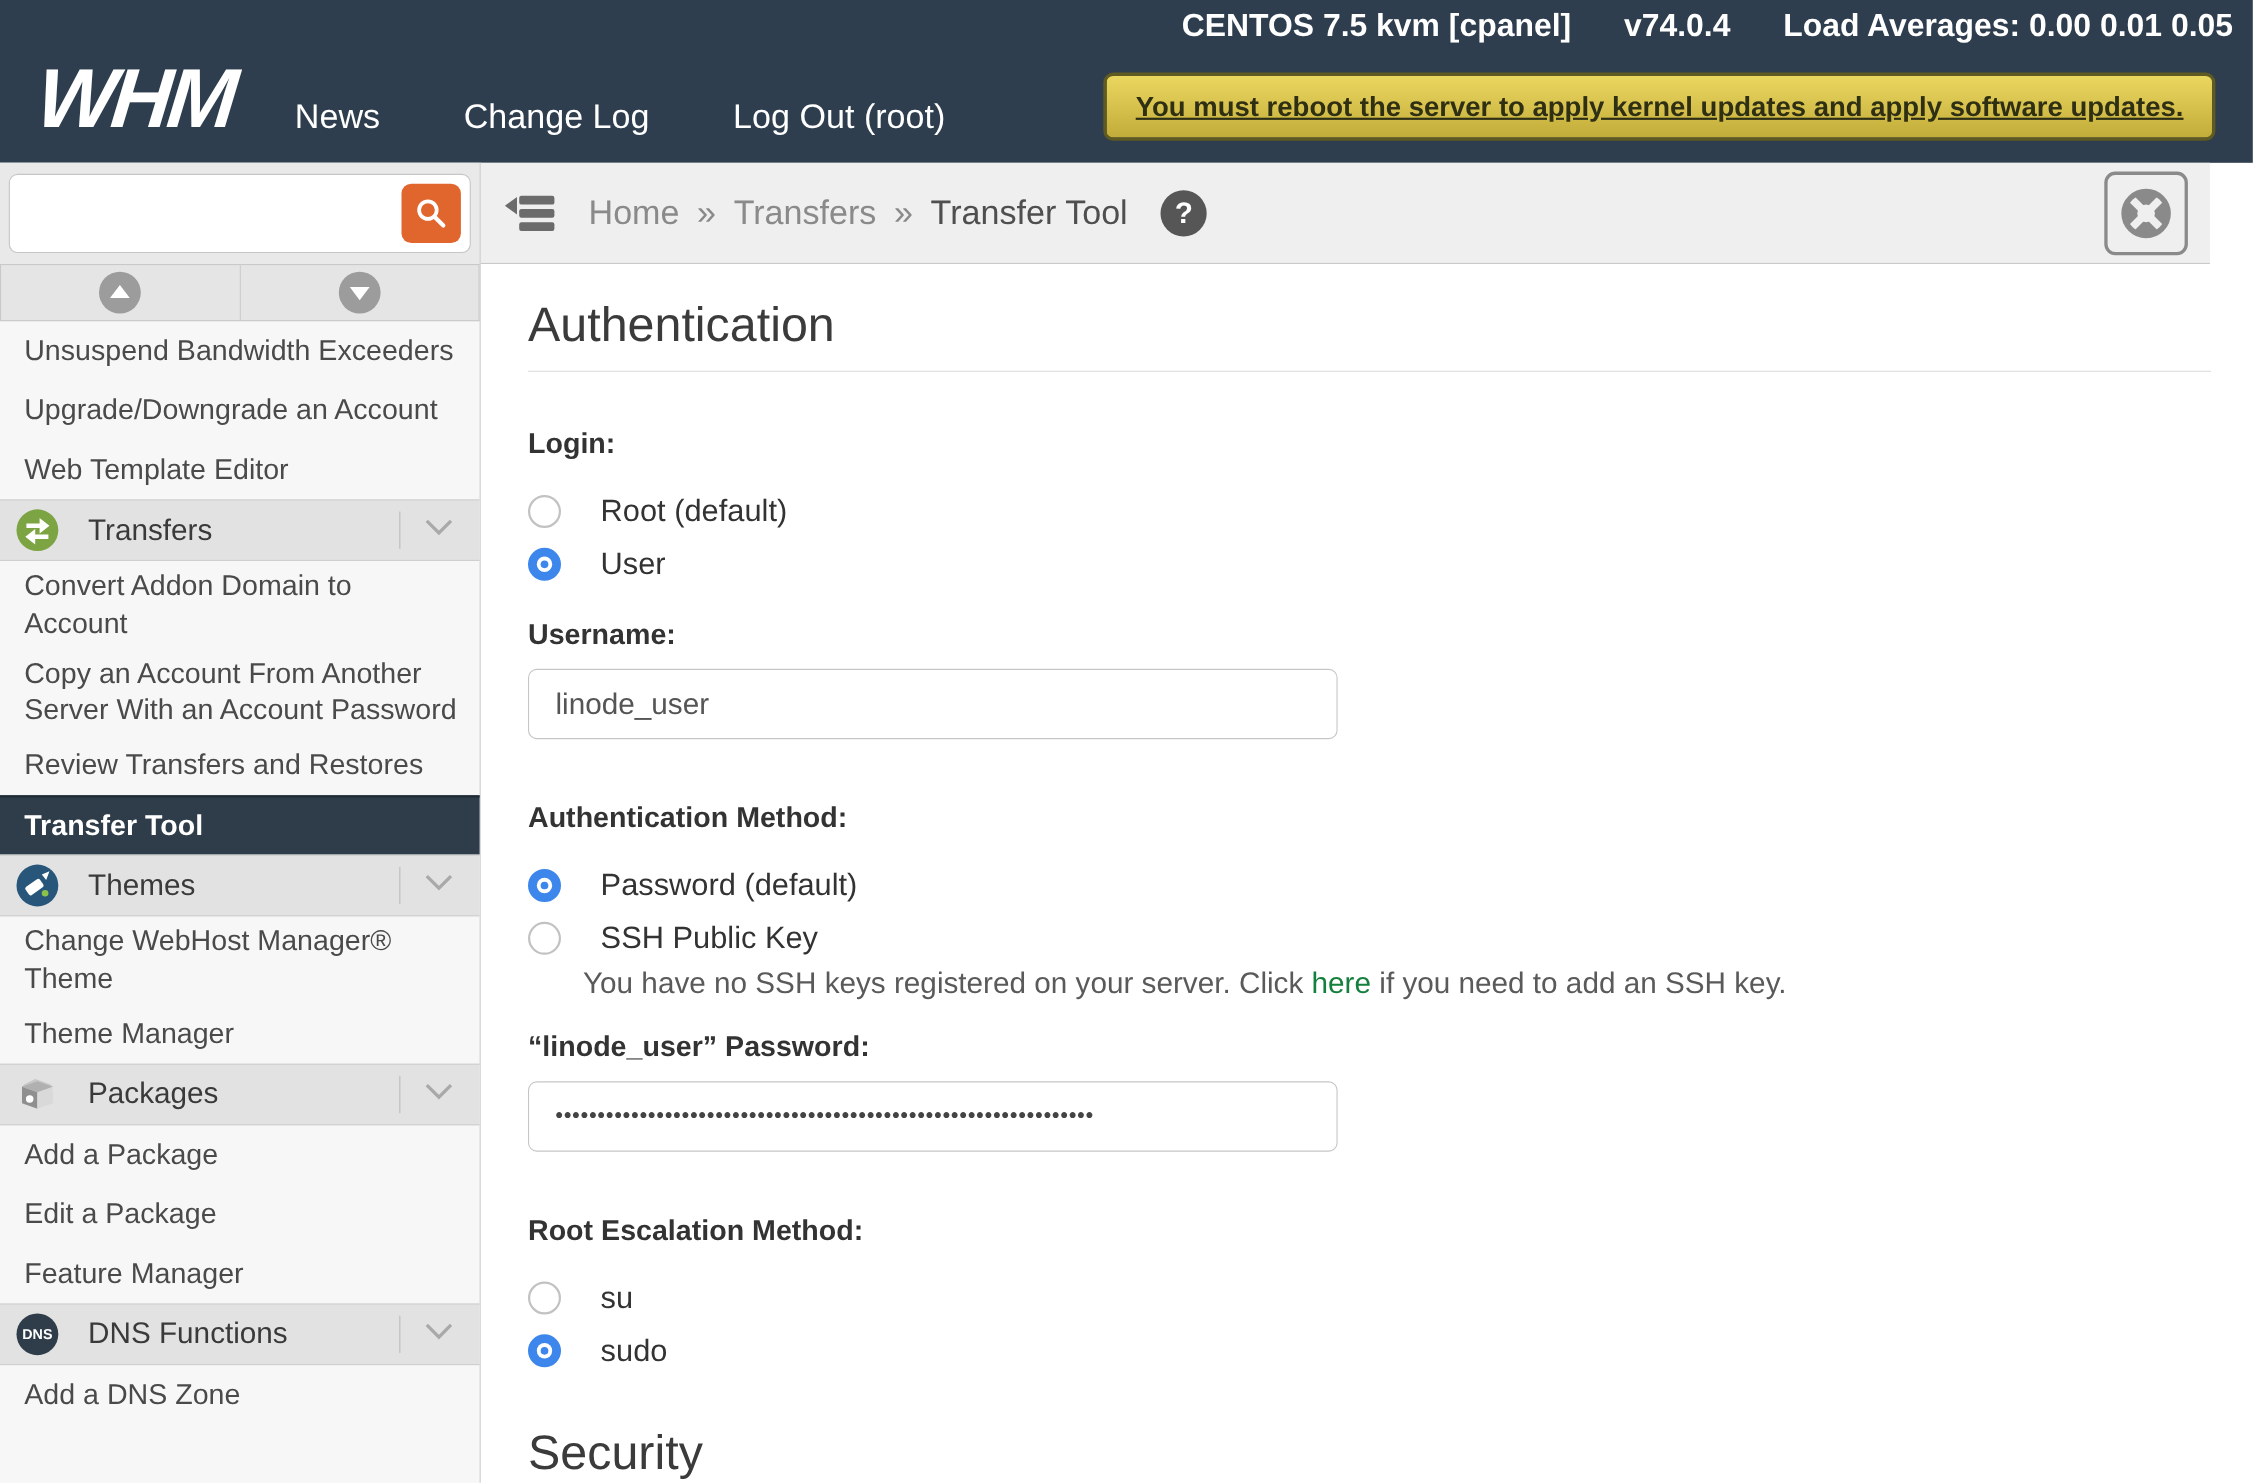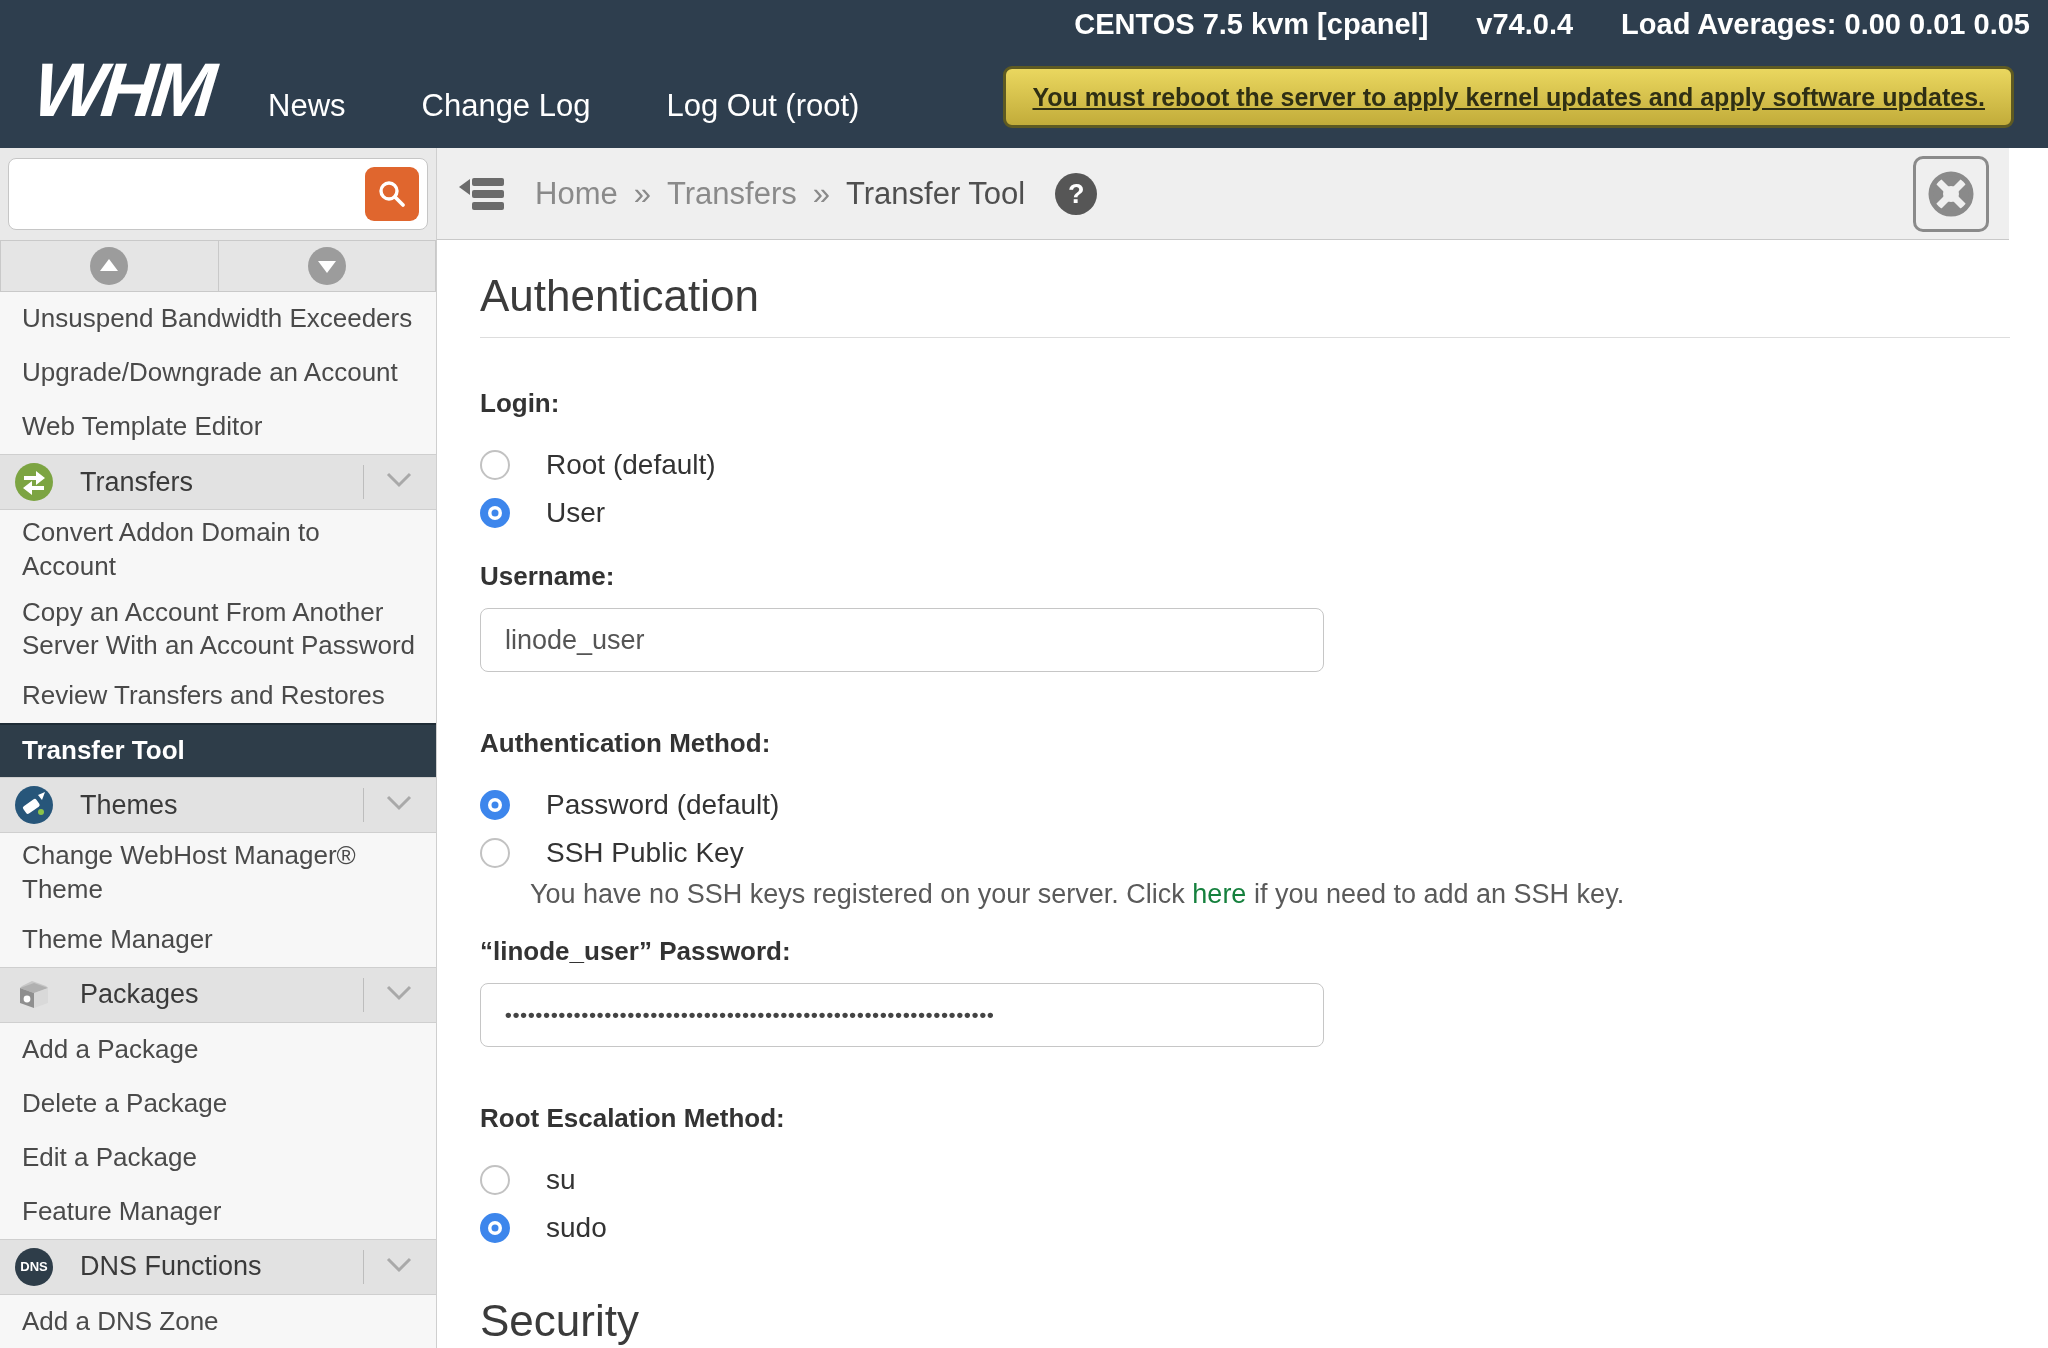--- a/index.html
+++ b/index.html
@@ -87,21 +87,21 @@
   .radio { width:30px; height:30px; border-radius:50%; background:#fff;
     border:2px solid #c2c2c2; flex:0 0 auto; position:relative; }
   .radio.checked { background:#3d86ec; border:2px solid #3d86ec; }
   .radio.checked::before { content:""; position:absolute; left:50%; top:50%;
     width:14px; height:14px; border-radius:50%; background:#fff;
     transform:translate(-50%,-50%); }
   .radio.checked::after { content:""; position:absolute; left:50%; top:50%;
     width:7px; height:7px; border-radius:50%; background:#3d86ec;
     transform:translate(-50%,-50%); }
   .radio-label { font-size:28px; color:#333; }
-  .text-input { width:844px; height:64px; border:1px solid #c6c6c6; border-radius:8px;
+  .text-input { width:736px; height:64px; border:1px solid #c6c6c6; border-radius:8px;
     font-size:27px; color:#555; padding:0 24px; outline:none; background:#fff;
     font-family:"Liberation Sans", sans-serif; }
   .pw-input { letter-spacing:1px; font-size:19px; font-weight:700; color:#444; }
   .ssh-note { margin:10px 0 0 50px; font-size:27px; color:#5a5a5a; }
   .ssh-note a { color:#15803d; text-decoration:none; cursor:pointer; }
 
   .mt-sec { margin-top:50px; }
   .mt-field { margin-top:56px; }
   .mt-input { margin-top:16px; }
   .mt-h2 { margin-top:52px; }
@@ -268,23 +268,20 @@
       <svg width="26" height="16" viewBox="0 0 26 16">
           <polyline points="2,2 13,13 24,2" fill="none" stroke="#a9a9a9" stroke-width="3"></polyline>
         </svg>
     </span>
   </div>
 
   <a class="nav-item">
       <span>Add a Package</span>
     </a>
   <a class="nav-item">
-      <span>Delete a Package</span>
-    </a>
-  <a class="nav-item">
       <span>Edit a Package</span>
     </a>
   <a class="nav-item">
       <span>Feature Manager</span>
     </a>
 
   <div class="nav-header">
     <span class="hicon" style="position:relative;">
       <svg width="40" height="40" viewBox="0 0 40 40">
           <circle cx="20" cy="20" r="19" fill="#2e3d49"></circle>

